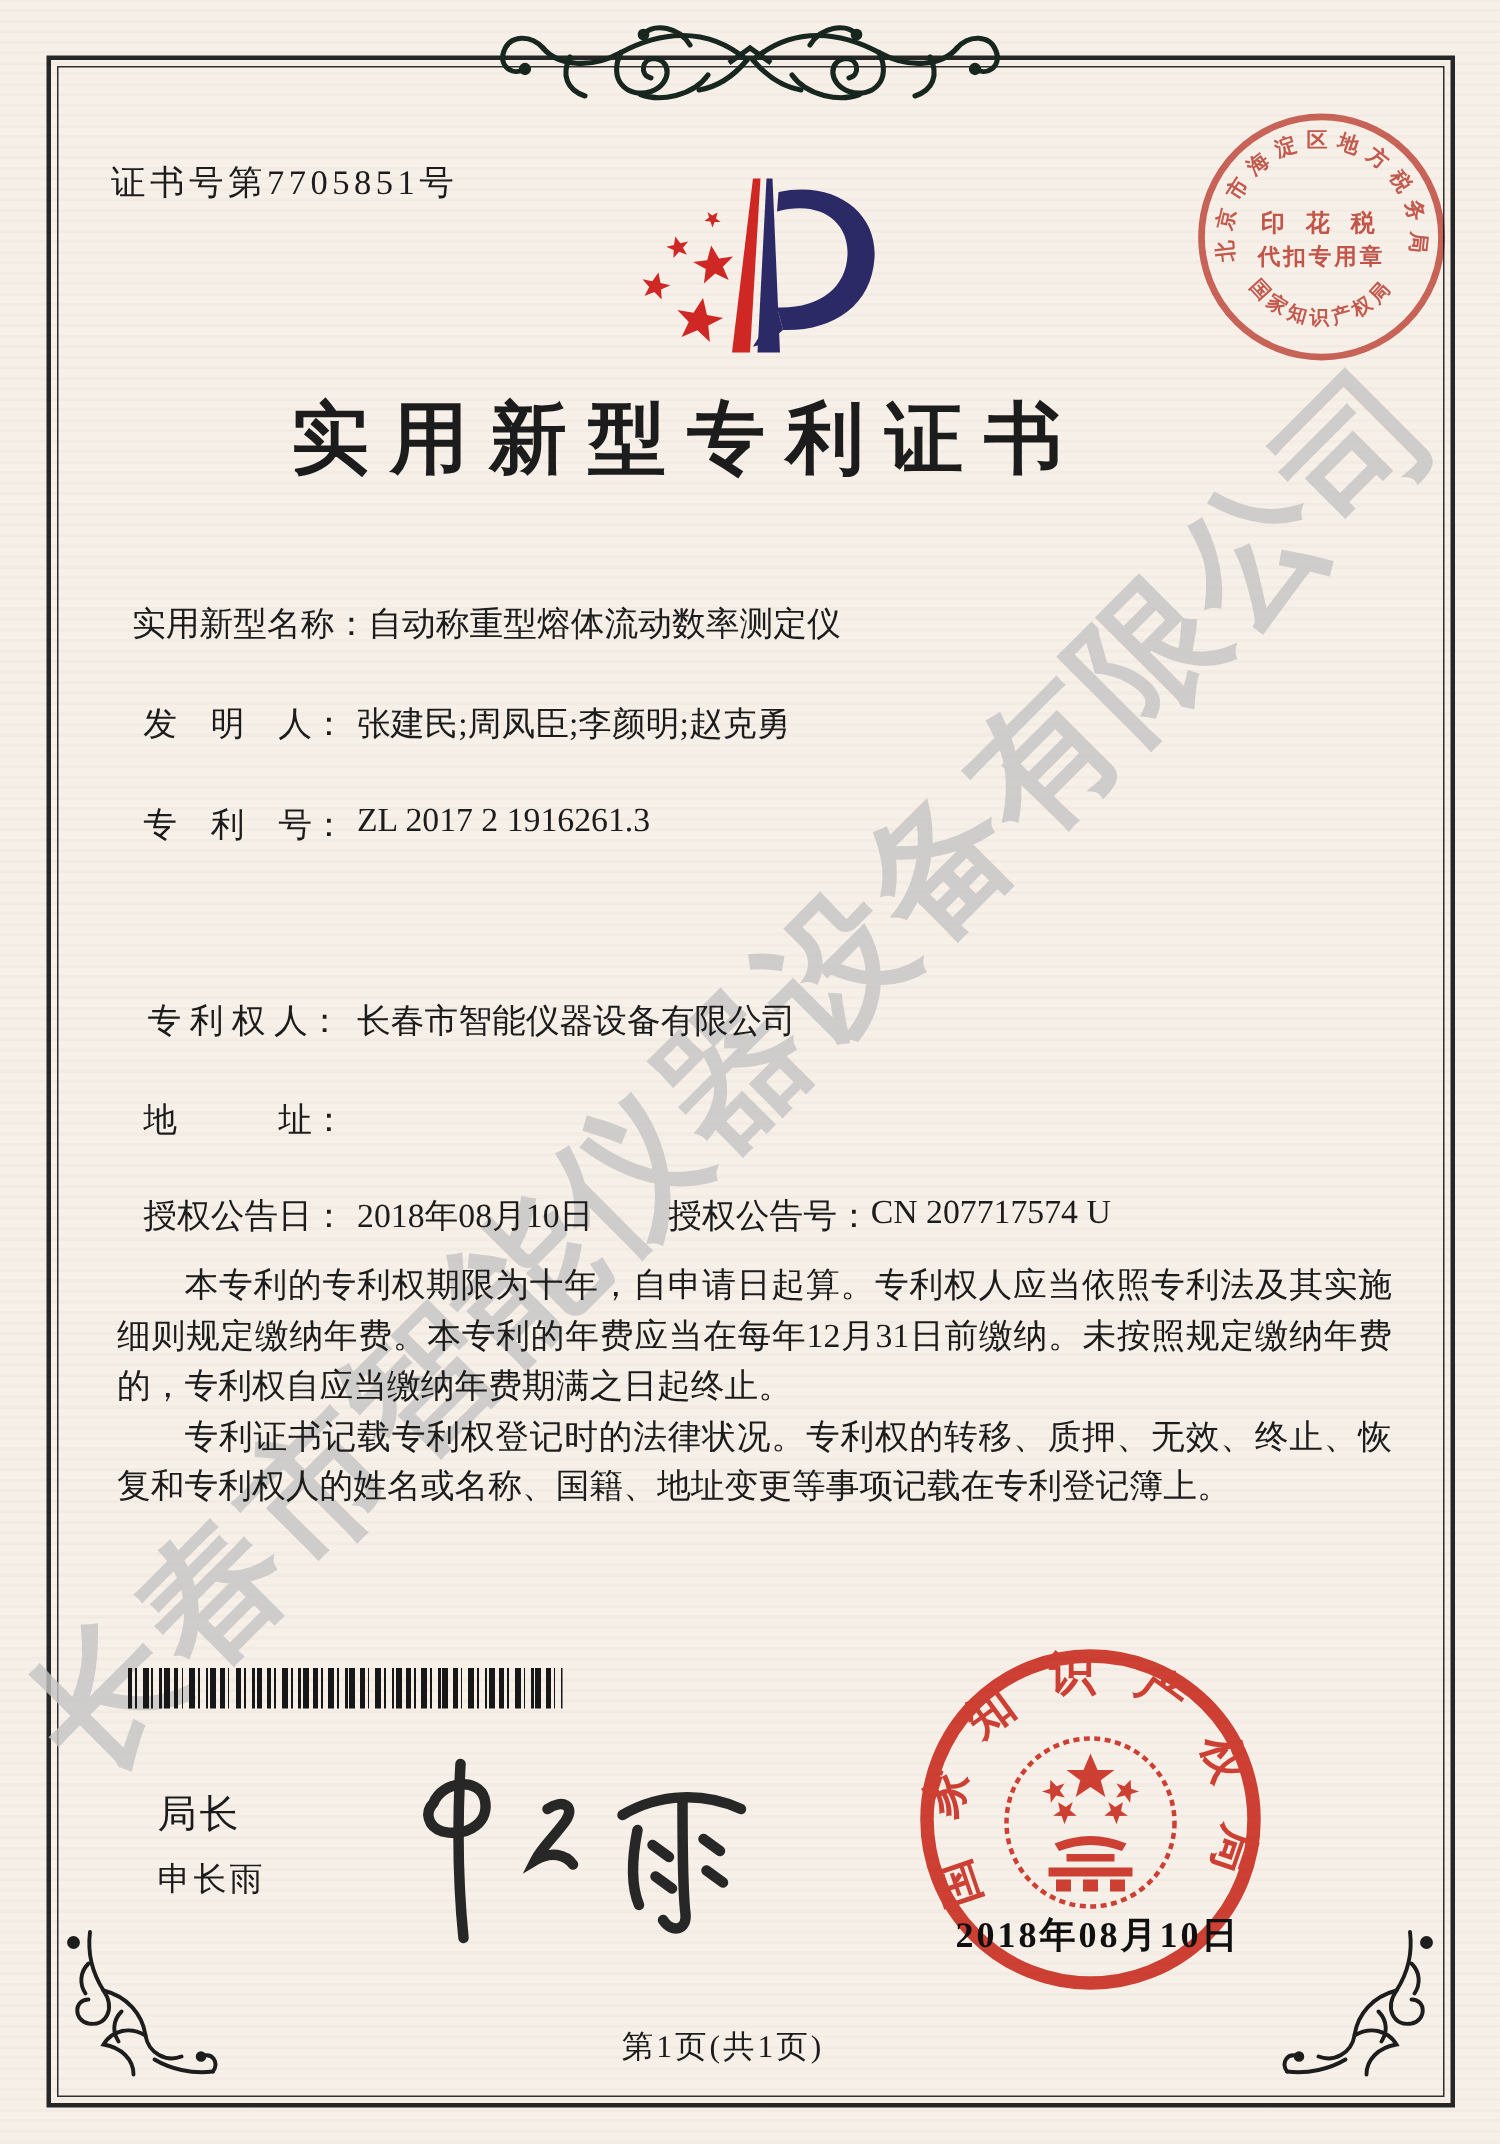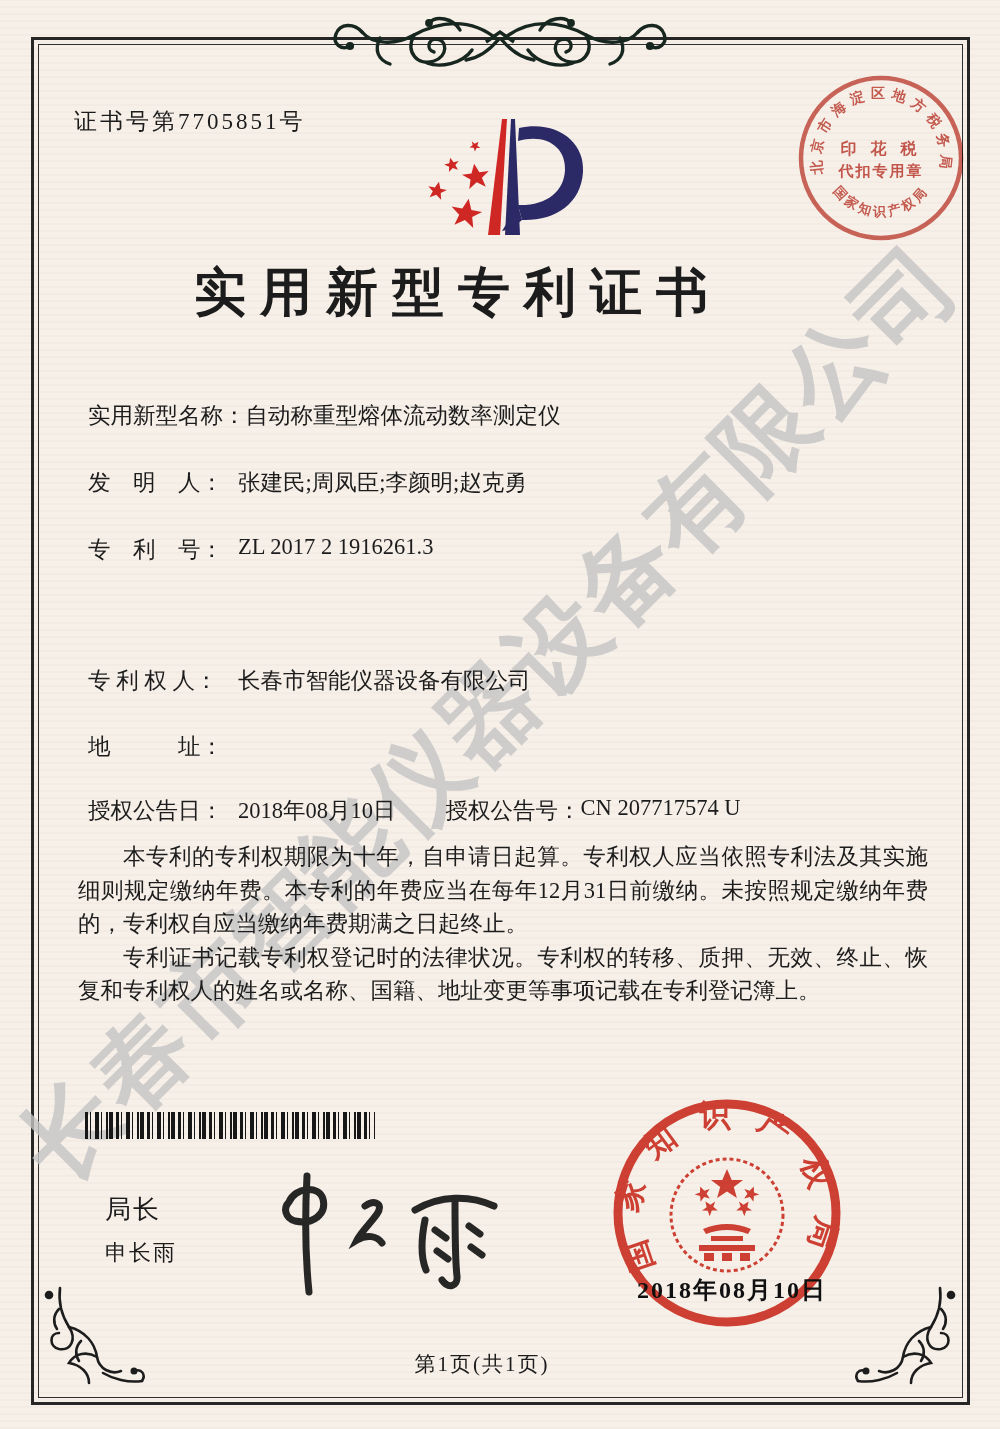--- a/index.html
+++ b/index.html
@@ -12,21 +12,21 @@
   .abs{position:absolute;}
   
   #frame{left:31px;top:37px;width:933px;height:1362px;border:3px solid #262626;}
   #frame-inner{position:absolute;left:4px;top:4px;right:4px;bottom:4px;border:1px solid #2e2e2e;}
   
   #watermark{
     left:490px;top:715px;transform:translate(-50%,-50%) rotate(-45deg);
     font-size:96px;font-weight:600;color:#c5c5c5;opacity:.8;white-space:nowrap;
     letter-spacing:2px;z-index:1;
   }
-  .content{z-index:3;}
+  .content{z-index:3;text-align:center;}
   #cert-no{left:74px;top:106px;font-size:23px;letter-spacing:3px;}
   #title{left:0;top:258px;width:916px;text-align:center;font-size:52px;font-weight:bold;letter-spacing:14px;}
   .frow{left:88px;width:860px;display:flex;font-size:22.5px;font-weight:400;}
   .flabel{flex:0 0 150px;white-space:nowrap;}
   .fvalue{white-space:nowrap;}
   #row6{display:flex;}
   #grant-no{margin-left:50px;display:flex;}
   #paras{left:78px;top:840px;width:850px;font-size:22.5px;line-height:33.5px;text-align:justify;}
   #paras p{margin:0;text-indent:2em;}
   #barcode{

